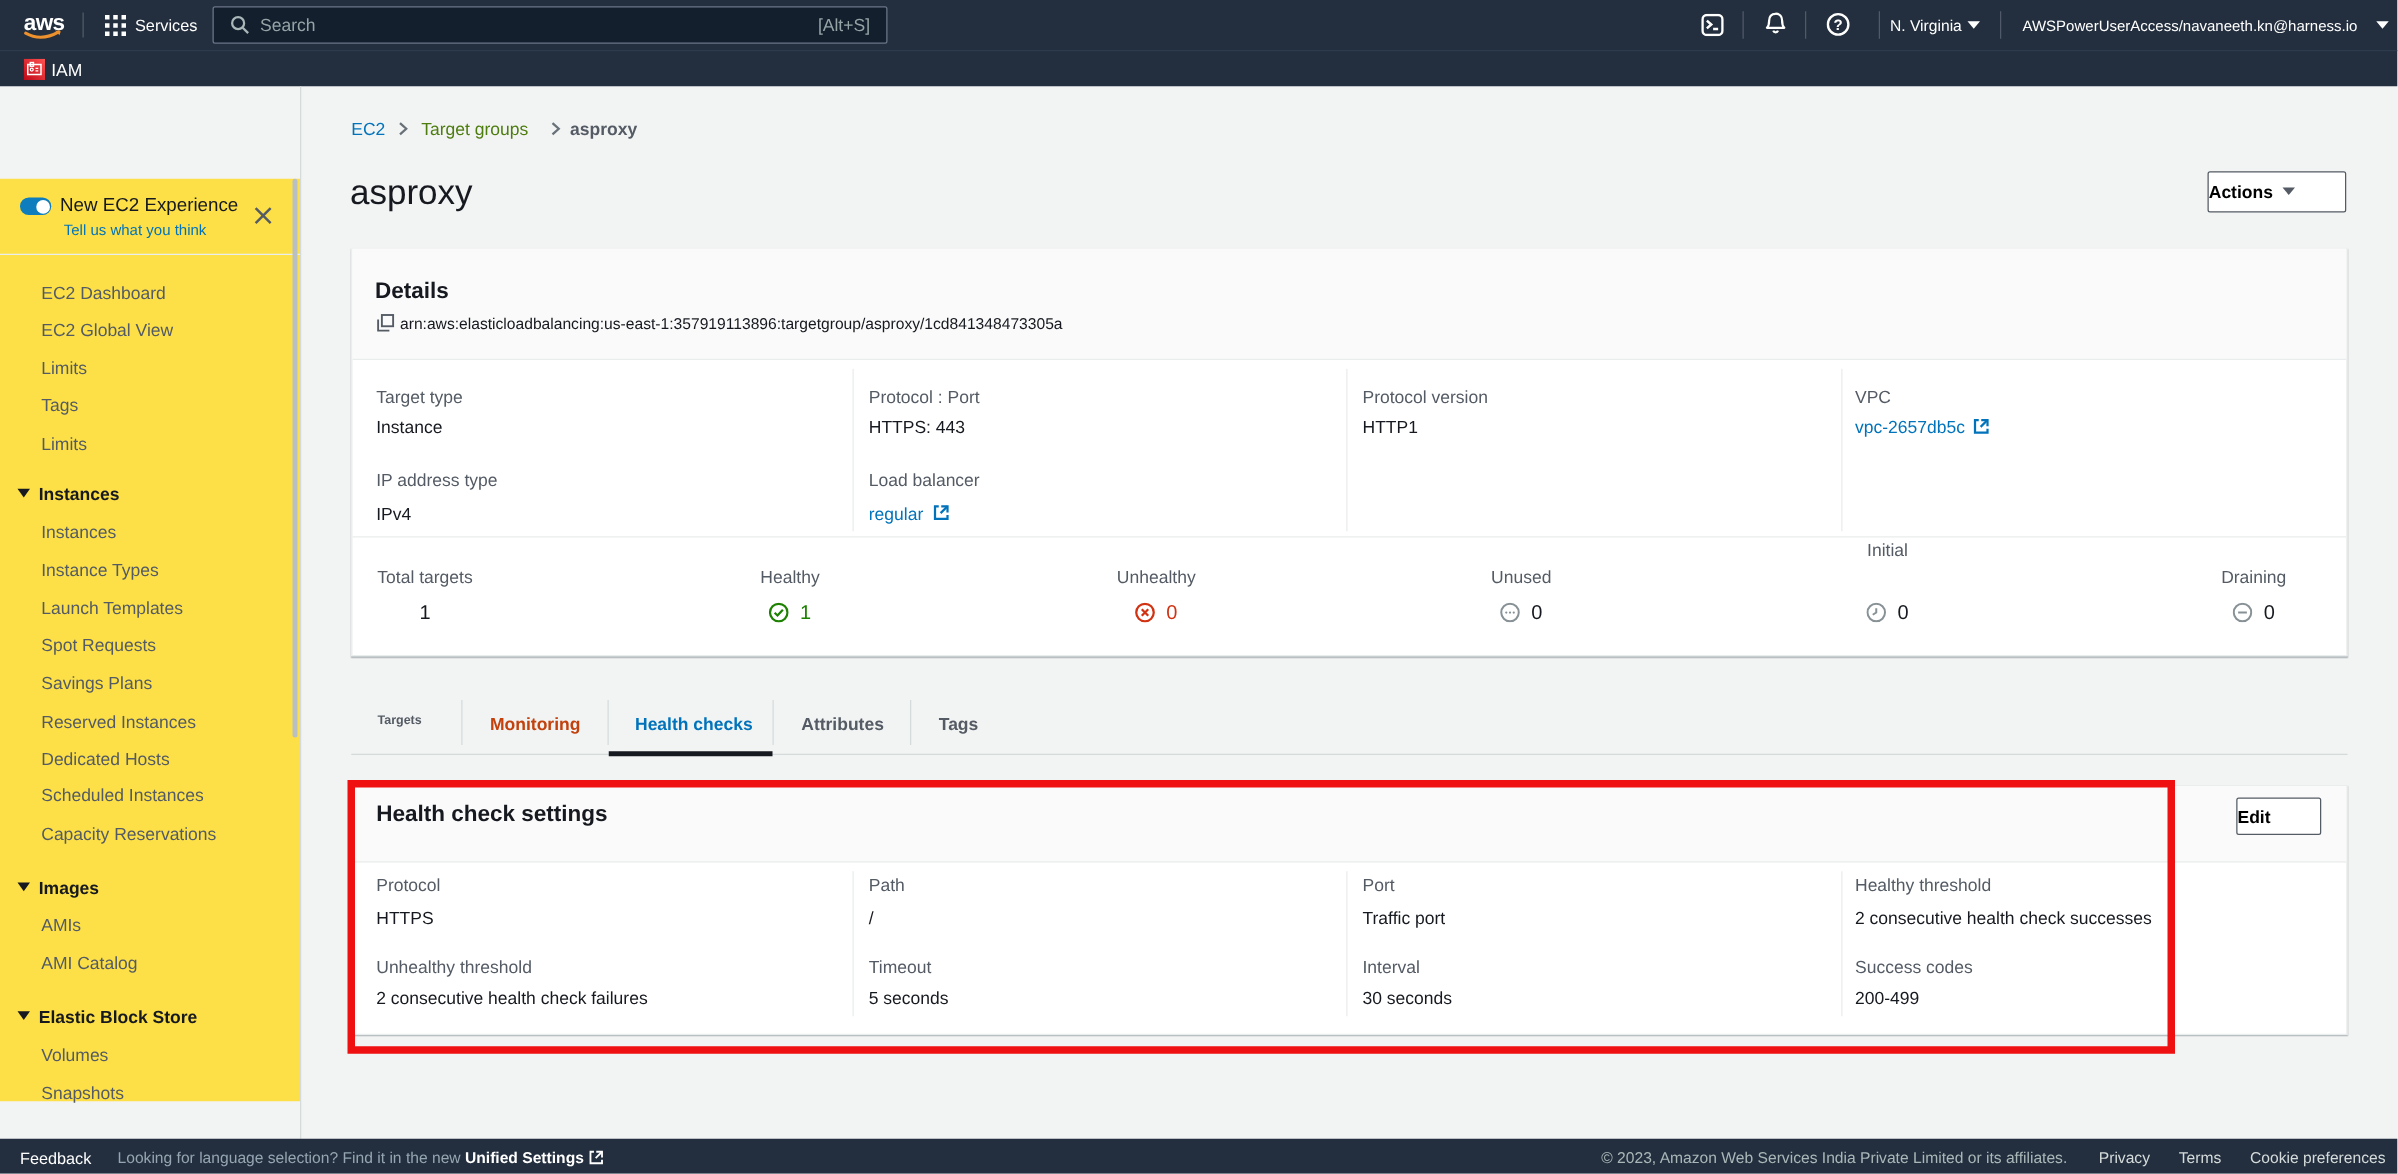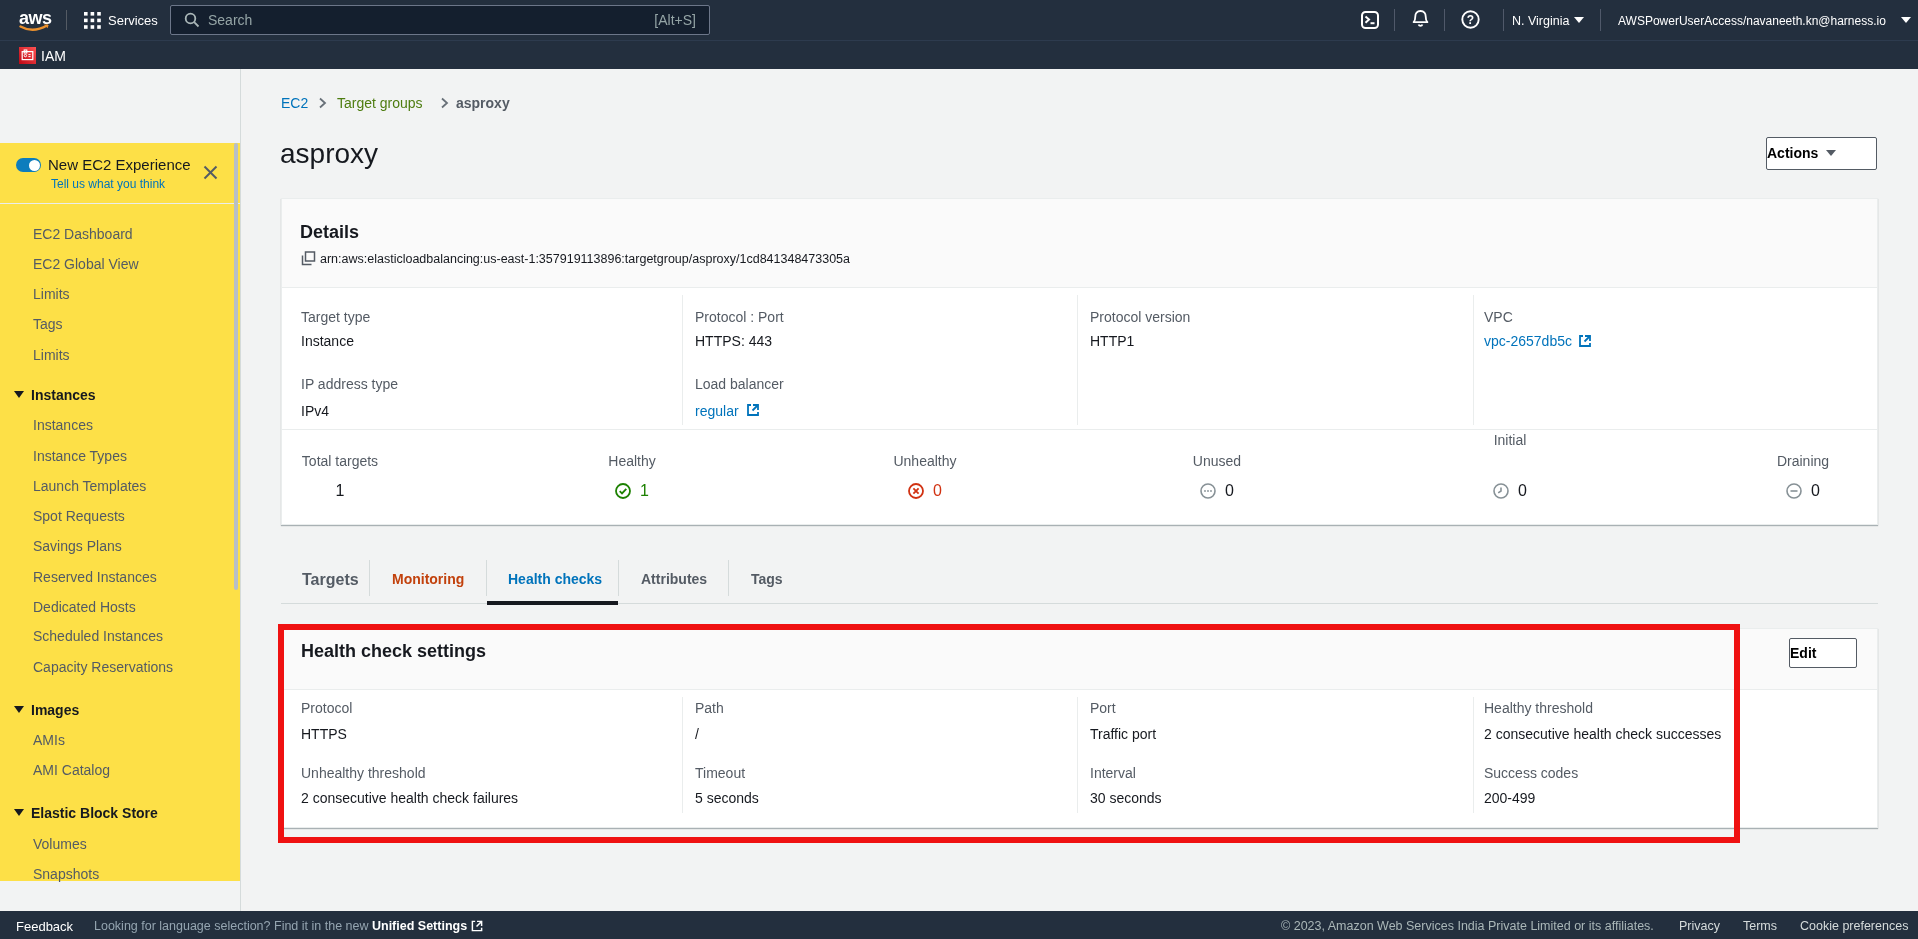--- a/index.html
+++ b/index.html
@@ -246,21 +246,21 @@
 <div class="abs lbl" style="left:1703px;top:453px;width:200px;text-align:center">Draining</div>
 <div class="abs val" style="left:1703px;top:482px;width:200px;text-align:center;font-size:16px">
   <svg style="vertical-align:-3px" width="16" height="16" viewBox="0 0 16 16">
       <circle cx="8" cy="8" r="7" stroke="#879196" stroke-width="1.6" fill="none"></circle>
       <line x1="4.5" y1="8" x2="11.5" y2="8" stroke="#879196" stroke-width="1.6"></line>
     </svg>
   &nbsp;0
 </div>
 
 <div class="abs" style="left:281px;top:603px;width:1597px;height:1px;background:#d5dbdb"></div>
-<div class="abs" style="left:302px;top:571px;font-size:16px;font-weight:bold;color:#545b64">Targets</div>
+<div class="abs" style="left:302px;top:571px;font-size:10px;font-weight:bold;color:#545b64">Targets</div>
 <div class="abs" style="left:369px;top:560px;width:1px;height:36px;background:#d5dbdb"></div>
 <div class="abs" style="left:392px;top:571px;font-size:14px;font-weight:bold;color:#c2410c">Monitoring</div>
 <div class="abs" style="left:486px;top:560px;width:1px;height:36px;background:#d5dbdb"></div>
 <div class="abs" style="left:508px;top:571px;font-size:14px;font-weight:bold;color:#0073bb">Health checks</div>
 <div class="abs" style="left:618px;top:560px;width:1px;height:36px;background:#d5dbdb"></div>
 <div class="abs" style="left:641px;top:571px;font-size:14px;font-weight:bold;color:#545b64">Attributes</div>
 <div class="abs" style="left:728px;top:560px;width:1px;height:36px;background:#d5dbdb"></div>
 <div class="abs" style="left:751px;top:571px;font-size:14px;font-weight:bold;color:#545b64">Tags</div>
 <div class="abs" style="left:487px;top:601px;width:131px;height:4px;background:#16191f"></div>
 

